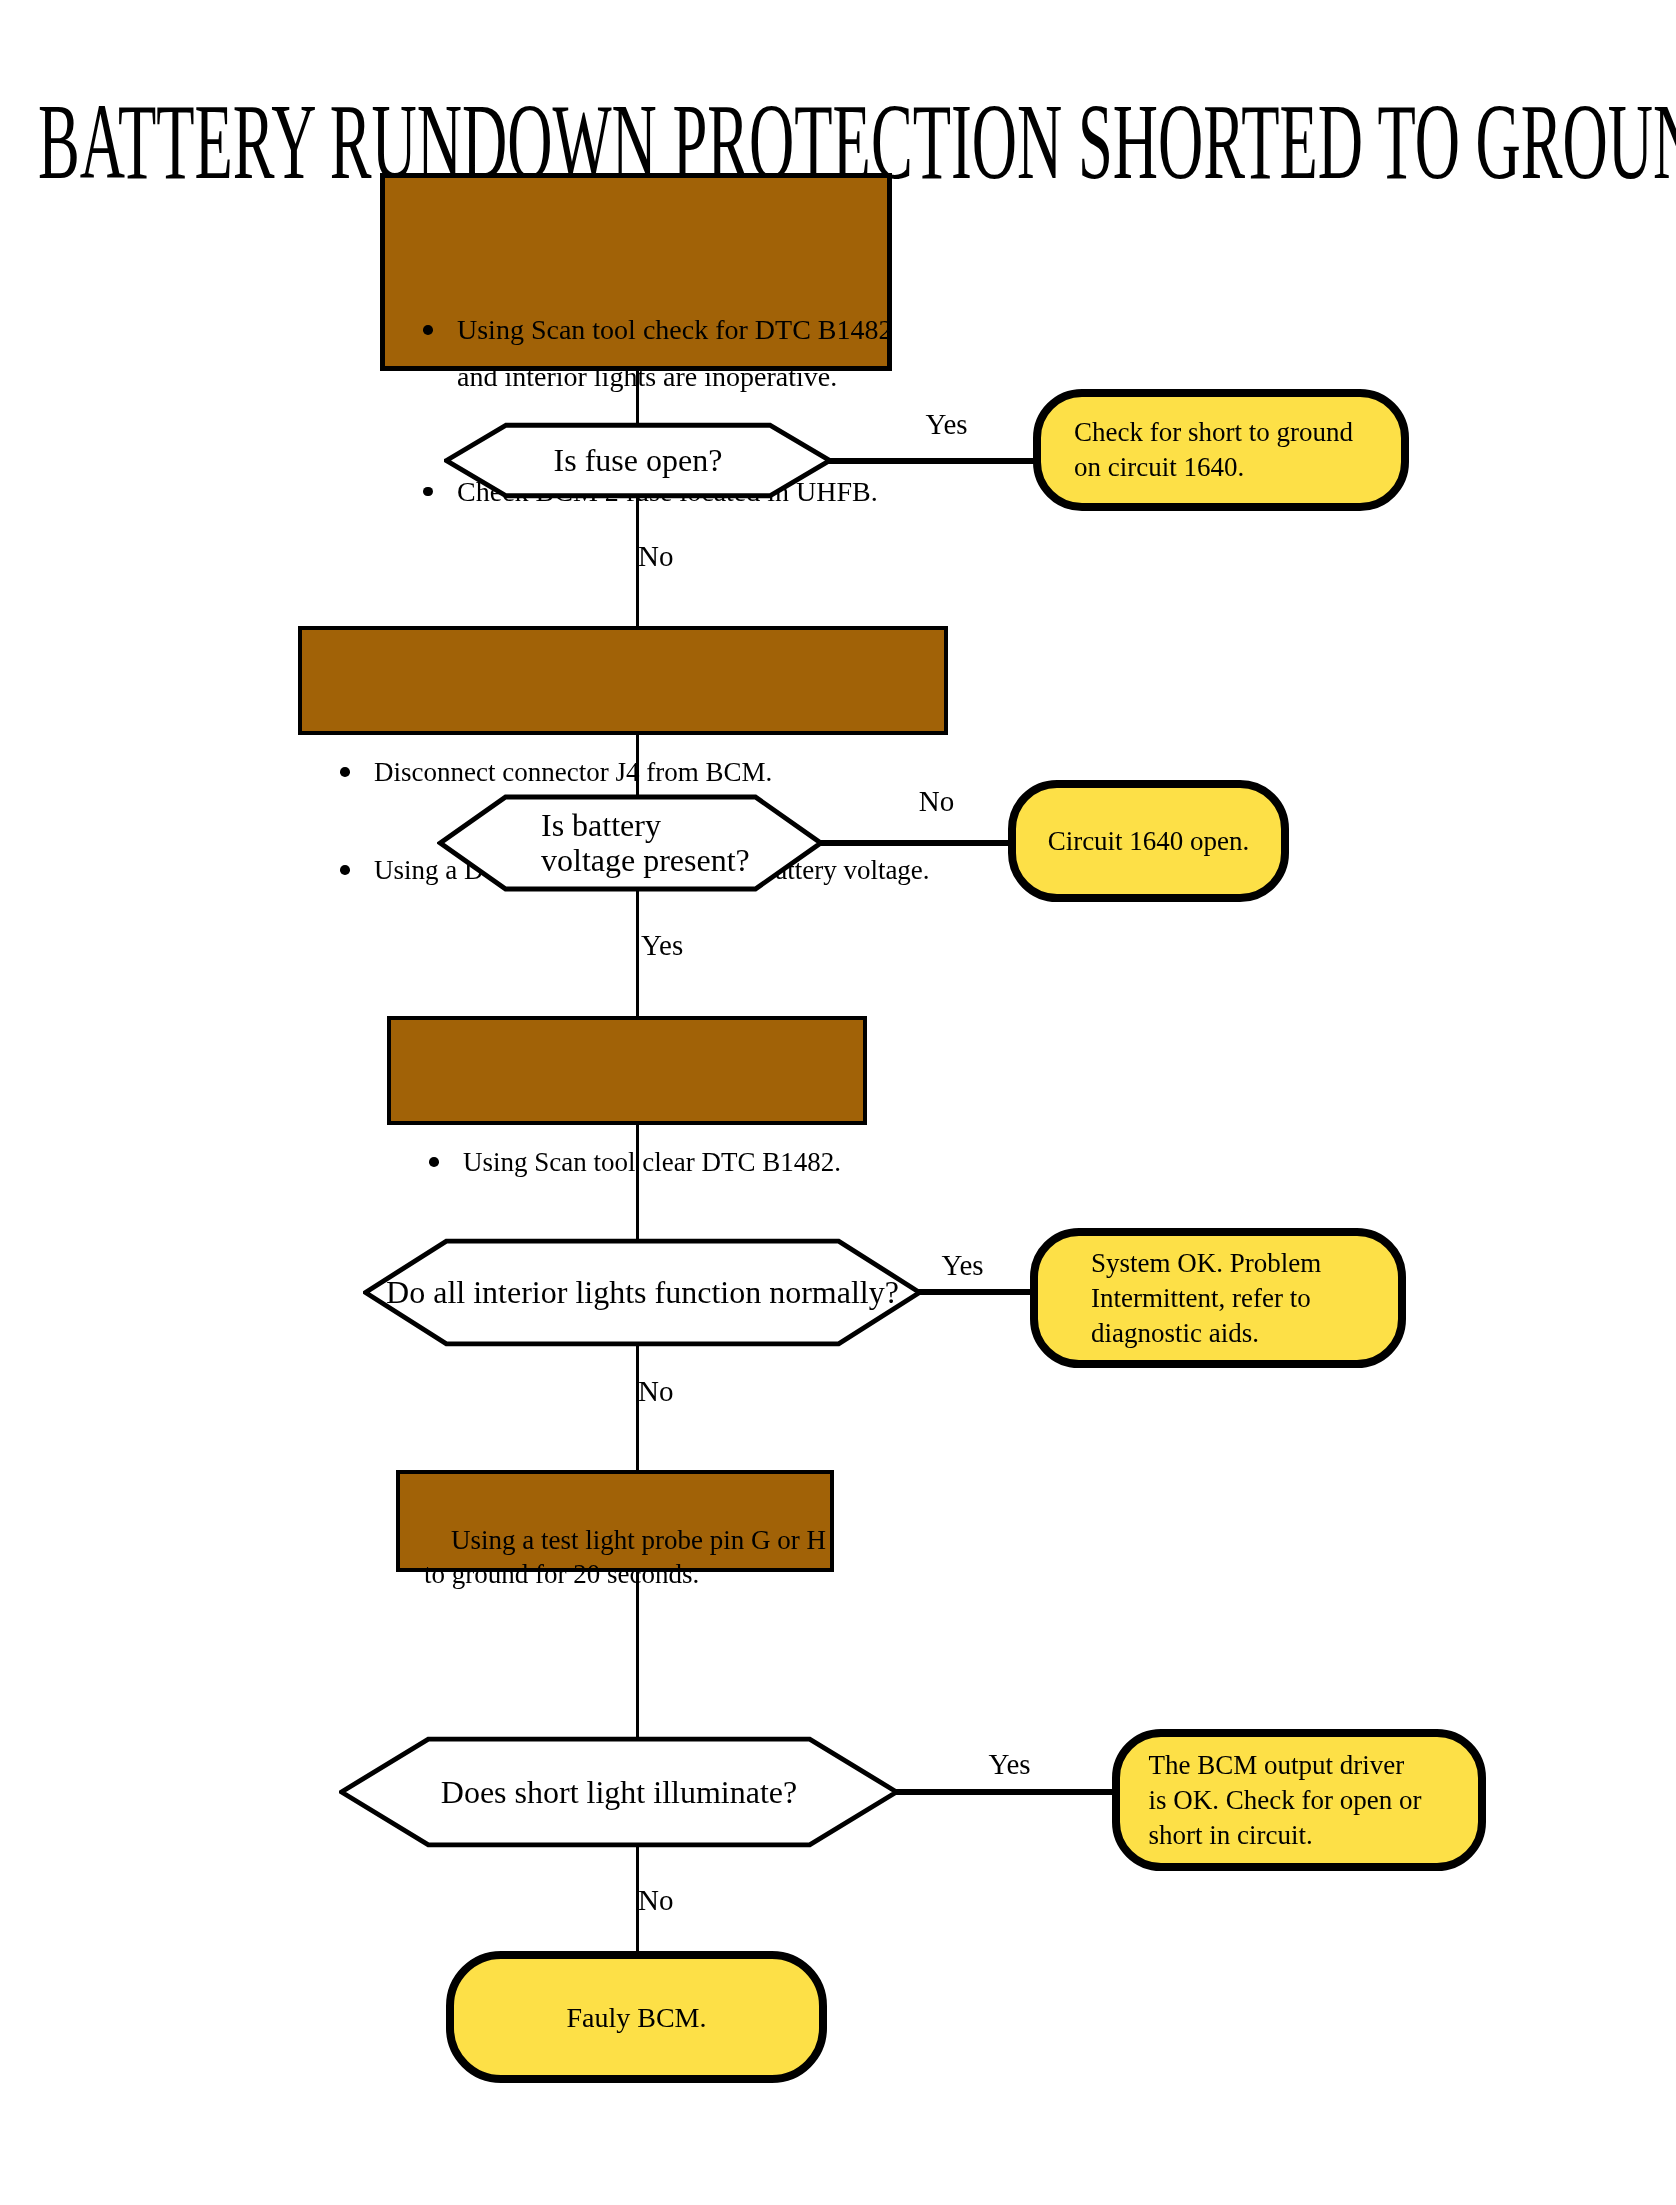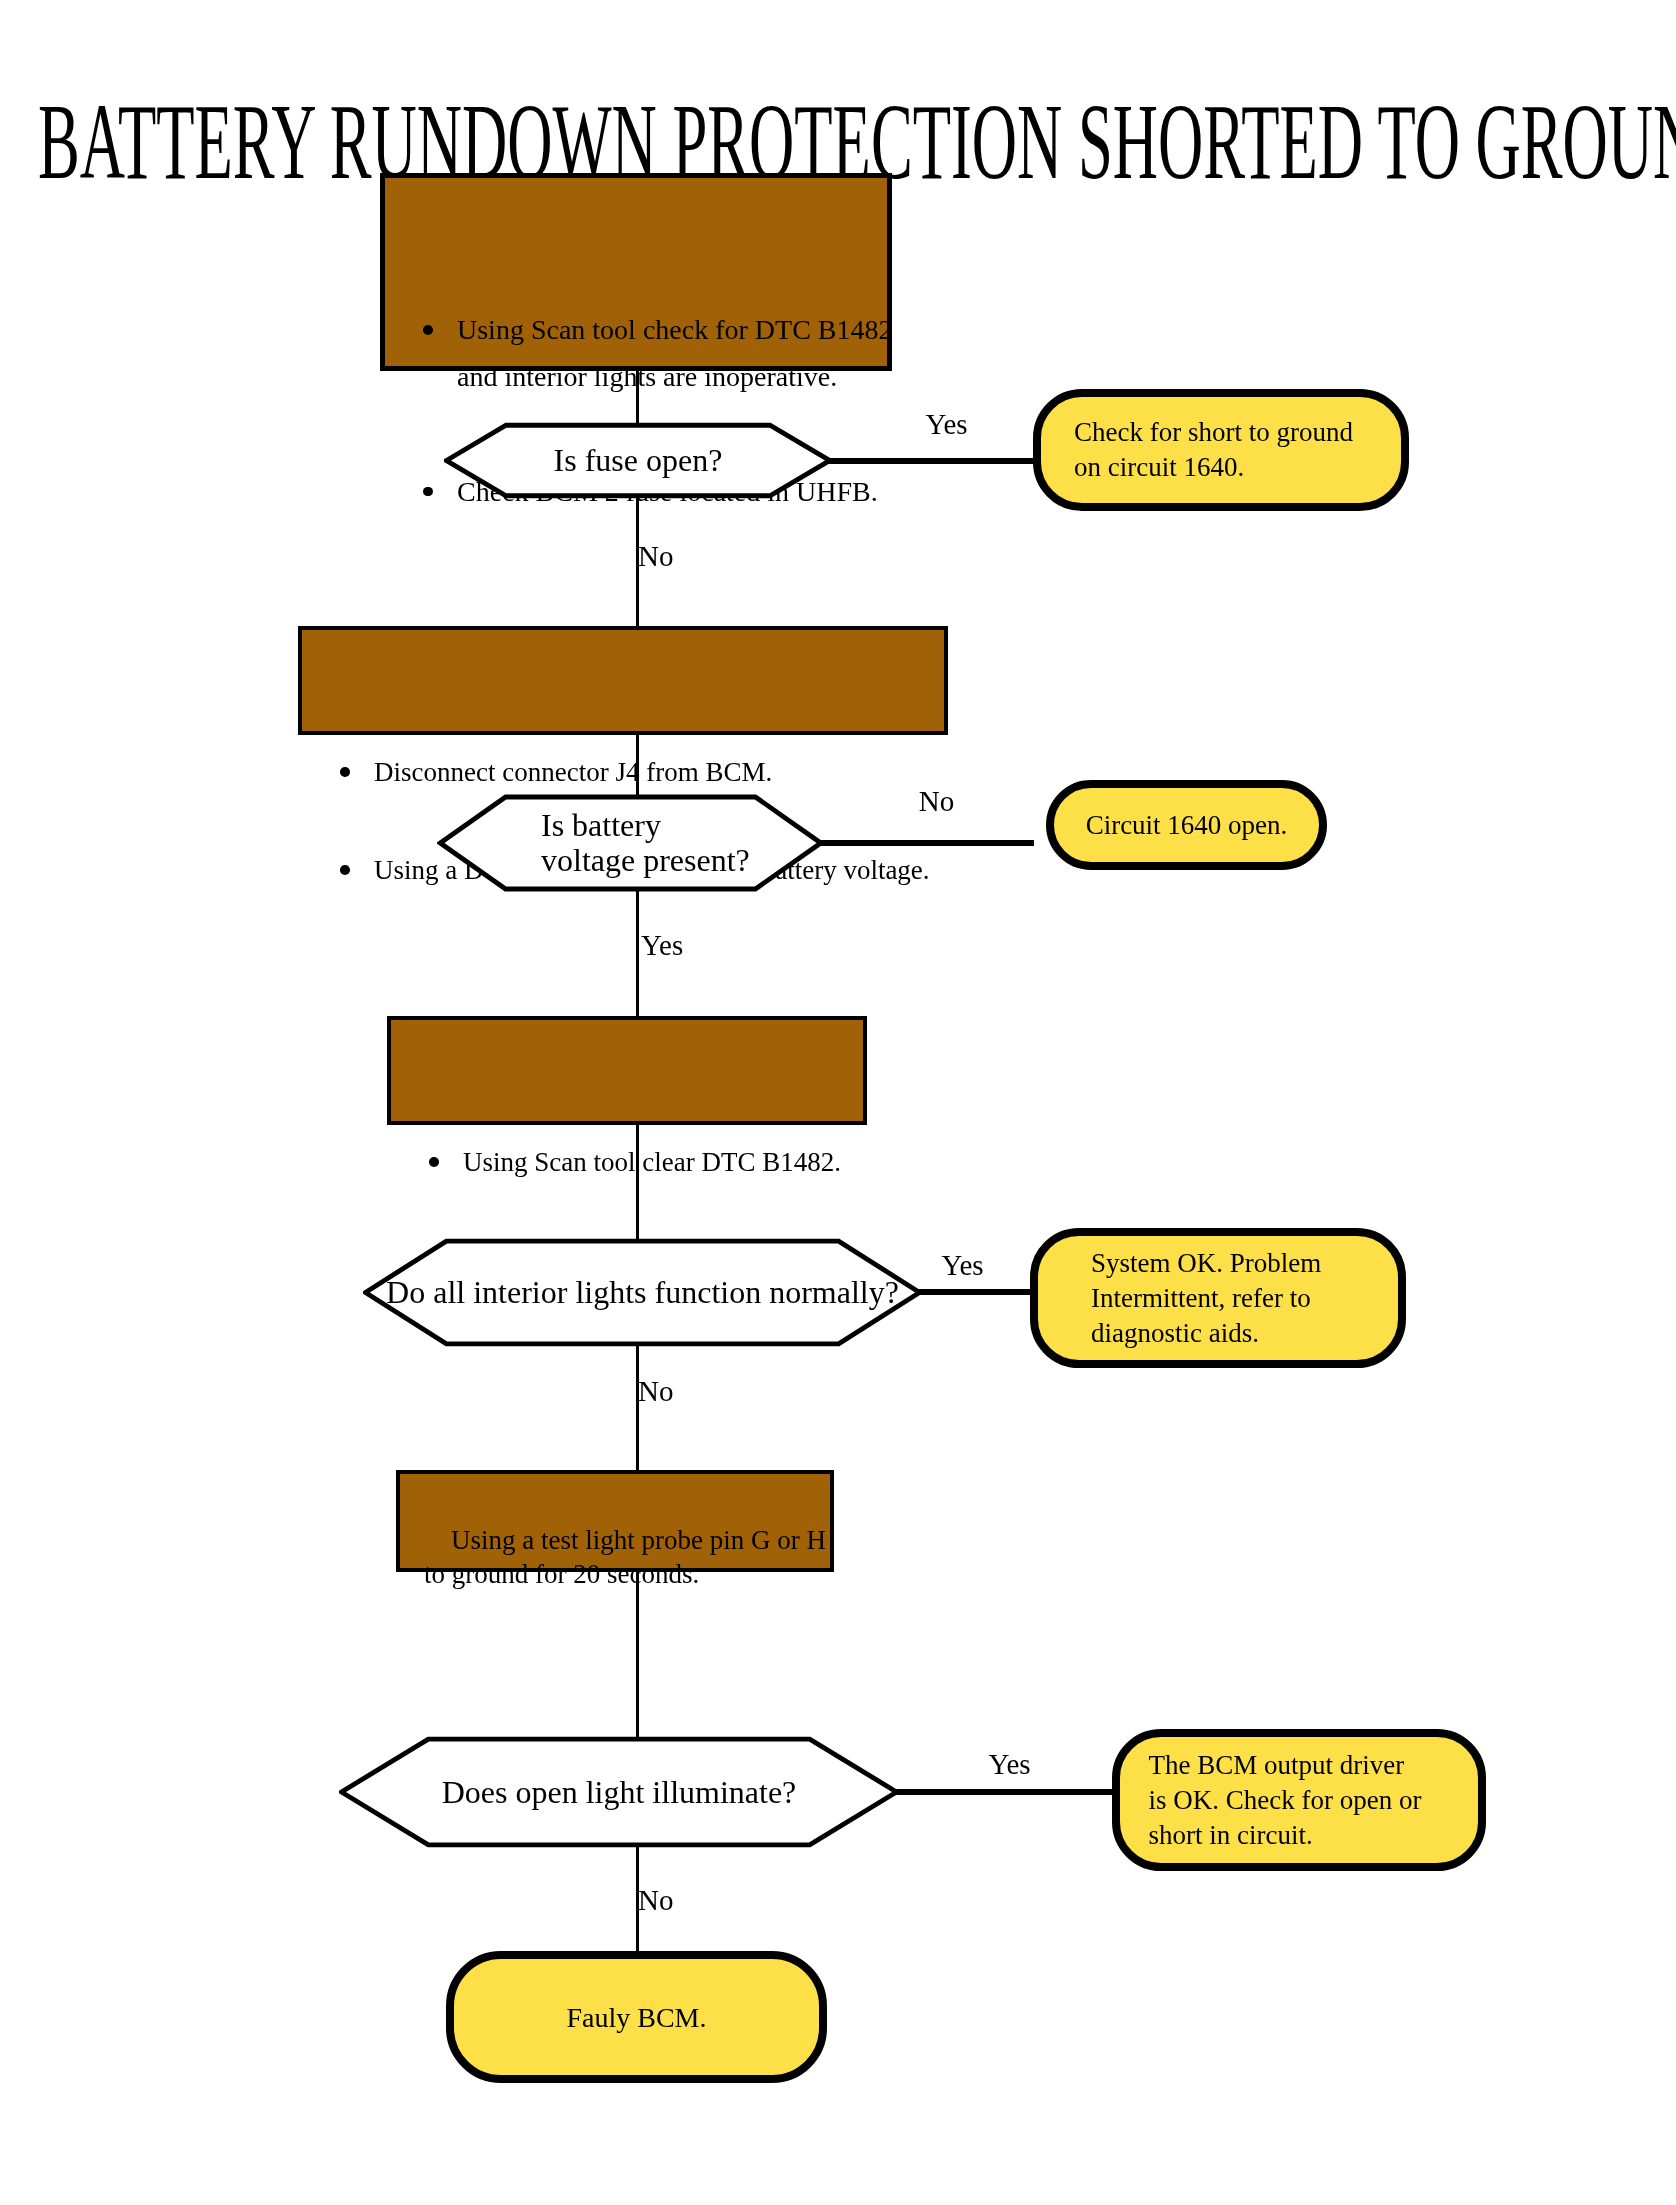--- a/index.html
+++ b/index.html
@@ -103,21 +103,21 @@
   <div class="hex-wrap" style="left:437px;top:794px;width:387px;height:98px">
     <svg width="387" height="98" viewBox="0 0 637 162">
       <polygon points="4,81 112,5 525,5 633,81 525,157 112,157" fill="#fff" stroke="#000" stroke-width="8"></polygon>
     </svg>
     <div class="hex-label left" style="padding-left:104px">Is battery
 voltage present?</div>
   </div>
 
   <div class="edge-label" style="left:897px;top:785px">No</div>
 
-  <div class="terminal center" style="left:1046px;top:780px;width:281px;height:90px">
+  <div class="terminal center" style="left:1008px;top:780px;width:281px;height:122px">
     <span>Circuit 1640 open.</span>
   </div>
 
   <div class="edge-label" style="left:641px;top:929px;text-align:left">Yes</div>
 
   <div class="process" style="left:387px;top:1016px;width:480px;height:109px">
     <ul class="pad3">
       <li><span>Using Scan tool clear DTC B1482.</span></li>
       <li><span>Check interior light operation.</span></li>
     </ul>
@@ -142,21 +142,21 @@
 
   <div class="process plain-text" style="left:396px;top:1470px;width:438px;height:102px">
     <span>Using a test light probe pin G or H
 to ground for 20 seconds.</span>
   </div>
 
   <div class="hex-wrap" style="left:339px;top:1736px;width:560px;height:112px">
     <svg width="560" height="112" viewBox="0 0 922 184">
       <polygon points="4,92 147,5 775,5 918,92 775,179 147,179" fill="#fff" stroke="#000" stroke-width="8"></polygon>
     </svg>
-    <div class="hex-label">Does open light illuminate?</div>
+    <div class="hex-label">Does short light illuminate?</div>
   </div>
 
   <div class="edge-label" style="left:970px;top:1748px">Yes</div>
 
   <div class="terminal" style="left:1112px;top:1729px;width:374px;height:142px;padding-left:28.6px">
     <span>The BCM output driver
 is OK. Check for open or
 short in circuit.</span>
   </div>
 

